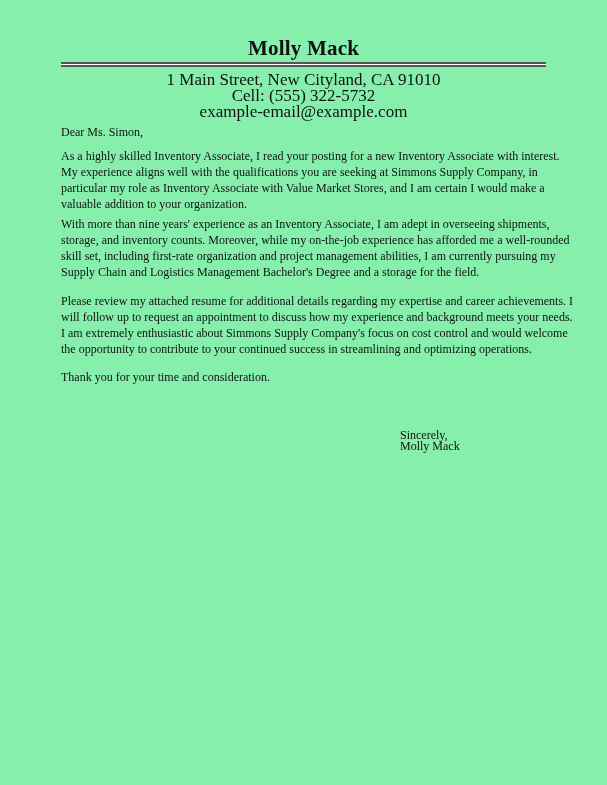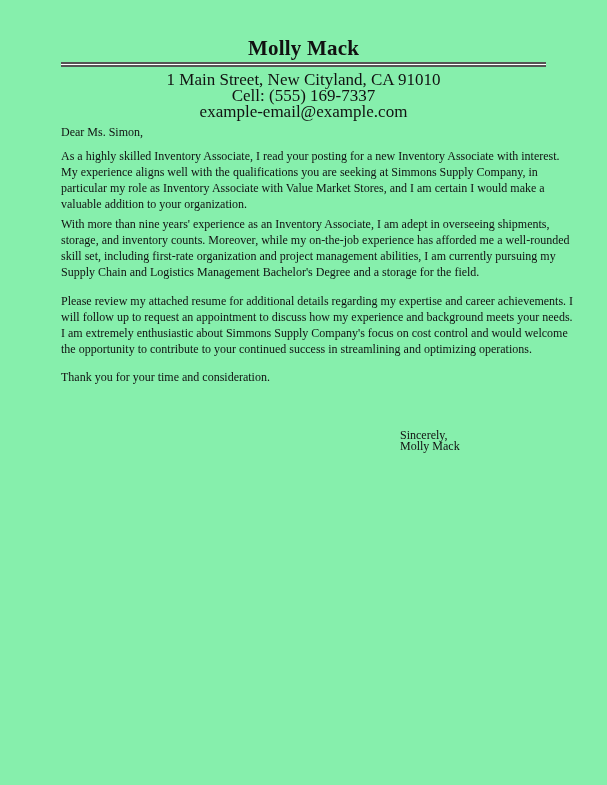--- a/index.html
+++ b/index.html
@@ -83,21 +83,21 @@
 </head>
 <body>
 
 <div class="page">
 
   <div class="name">Molly Mack</div>
   <div class="rule"></div>
 
   <div class="contact">
     <div>1 Main Street, New Cityland, CA 91010</div>
-    <div>Cell: (555) 169-7337</div>
+    <div>Cell: (555) 322-5732</div>
     <div>example-email@example.com</div>
   </div>
 
   <div class="body-text salutation">Dear Ms. Simon,</div>
 
   <div class="body-text p1">
     <div class="line">As a highly skilled Inventory Associate, I read your posting for a new Inventory Associate with interest.</div>
     <div class="line">My experience aligns well with the qualifications you are seeking at Simmons Supply Company, in</div>
     <div class="line">particular my role as Inventory Associate with Value Market Stores, and I am certain I would make a</div>
     <div class="line">valuable addition to your organization.</div>

